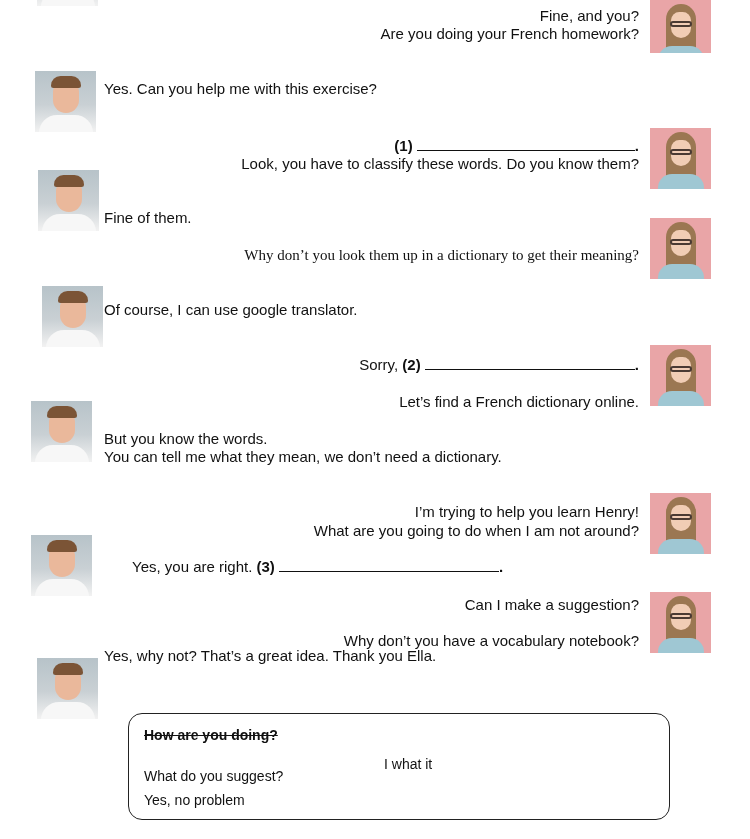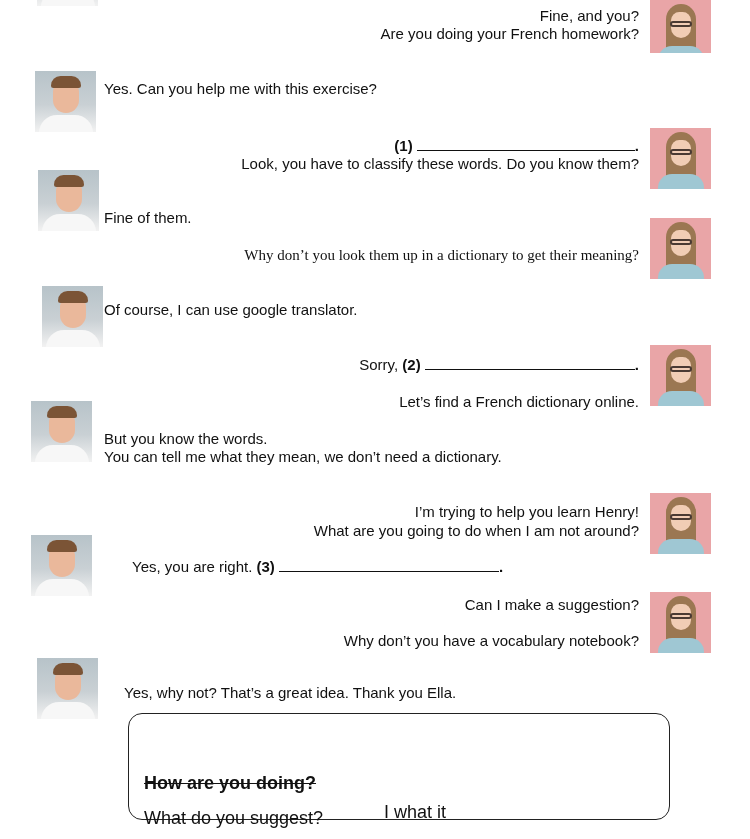--- a/index.html
+++ b/index.html
@@ -13,21 +13,21 @@
   .girl .hair { position:absolute; left:16px; top:4px; width:30px; height:56px; border-radius:15px 15px 6px 6px; background:#9b7752; }
   .girl .face { position:absolute; left:21px; top:12px; width:20px; height:26px; border-radius:10px 10px 12px 12px; background:#f1cdb5; }
   .girl .glasses { position:absolute; left:20px; top:21px; width:22px; height:6px; border:2px solid #4a3a33; border-radius:4px; box-sizing:border-box; }
   .girl .shirt { position:absolute; left:8px; top:46px; width:46px; height:20px; border-radius:14px 14px 0 0; background:#9fc7d3; }
   .boy .face { position:absolute; left:18px; top:10px; width:26px; height:32px; border-radius:12px 12px 14px 14px; background:#eab89b; }
   .boy .hairtop { position:absolute; left:16px; top:5px; width:30px; height:12px; border-radius:15px 15px 4px 4px; background:#7b5436; }
   .boy .shirt { position:absolute; left:4px; top:44px; width:54px; height:22px; border-radius:18px 18px 0 0; background:#f7f7f7; }
   b { font-weight:bold; }
   .blank { display:inline-block; border-bottom:1.5px solid #111; vertical-align:baseline; height:12px; }
   .box { position:absolute; left:128px; top:713px; width:542px; height:107px; border:1px solid #222; border-radius:14px; box-sizing:border-box; }
-  .box .item { position:absolute; font-size:18px; line-height:16px; white-space:nowrap;margin-top:48px; }
+  .box .item { position:absolute; font-size:14px; line-height:16px; white-space:nowrap; }
   .strike { text-decoration:line-through; font-weight:bold; }
 </style>
 </head>
 <body>
 
 <div class="avatar boy" style="left:37px; top:-55px;">
     <div class="shirt"></div>
   </div>
 
 <div class="txt r" style="right:111px; top:7px;">Fine, and you?</div>
@@ -126,20 +126,20 @@
     <div class="face"></div>
     <div class="glasses"></div>
     <div class="shirt"></div>
   </div>
 
 <div class="avatar boy" style="left:37px; top:658px;">
     <div class="face"></div>
     <div class="hairtop"></div>
     <div class="shirt"></div>
   </div>
-<div class="txt" style="left:104px; top:684px;margin-left:20px;">Yes, why not? That’s a great idea. Thank you Ella.</div>
+<div class="txt" style="left:104px; top:647px;">Yes, why not? That’s a great idea. Thank you Ella.</div>
 
 <div class="box">
   <div class="item strike" style="left:15px; top:13px;">How are you doing?</div>
-  <div class="item" style="left:15px; top:48px;text-align:center;">What do you suggest?</div>
+  <div class="item" style="left:15px; top:54px;text-align:center;">What do you suggest?</div>
   <div class="item" style="left:15px; top:78px;">Yes, no problem</div>
   <div class="item" style="left:255px; top:42px;">I what it</div>
 </div>
 
 </body></html>

